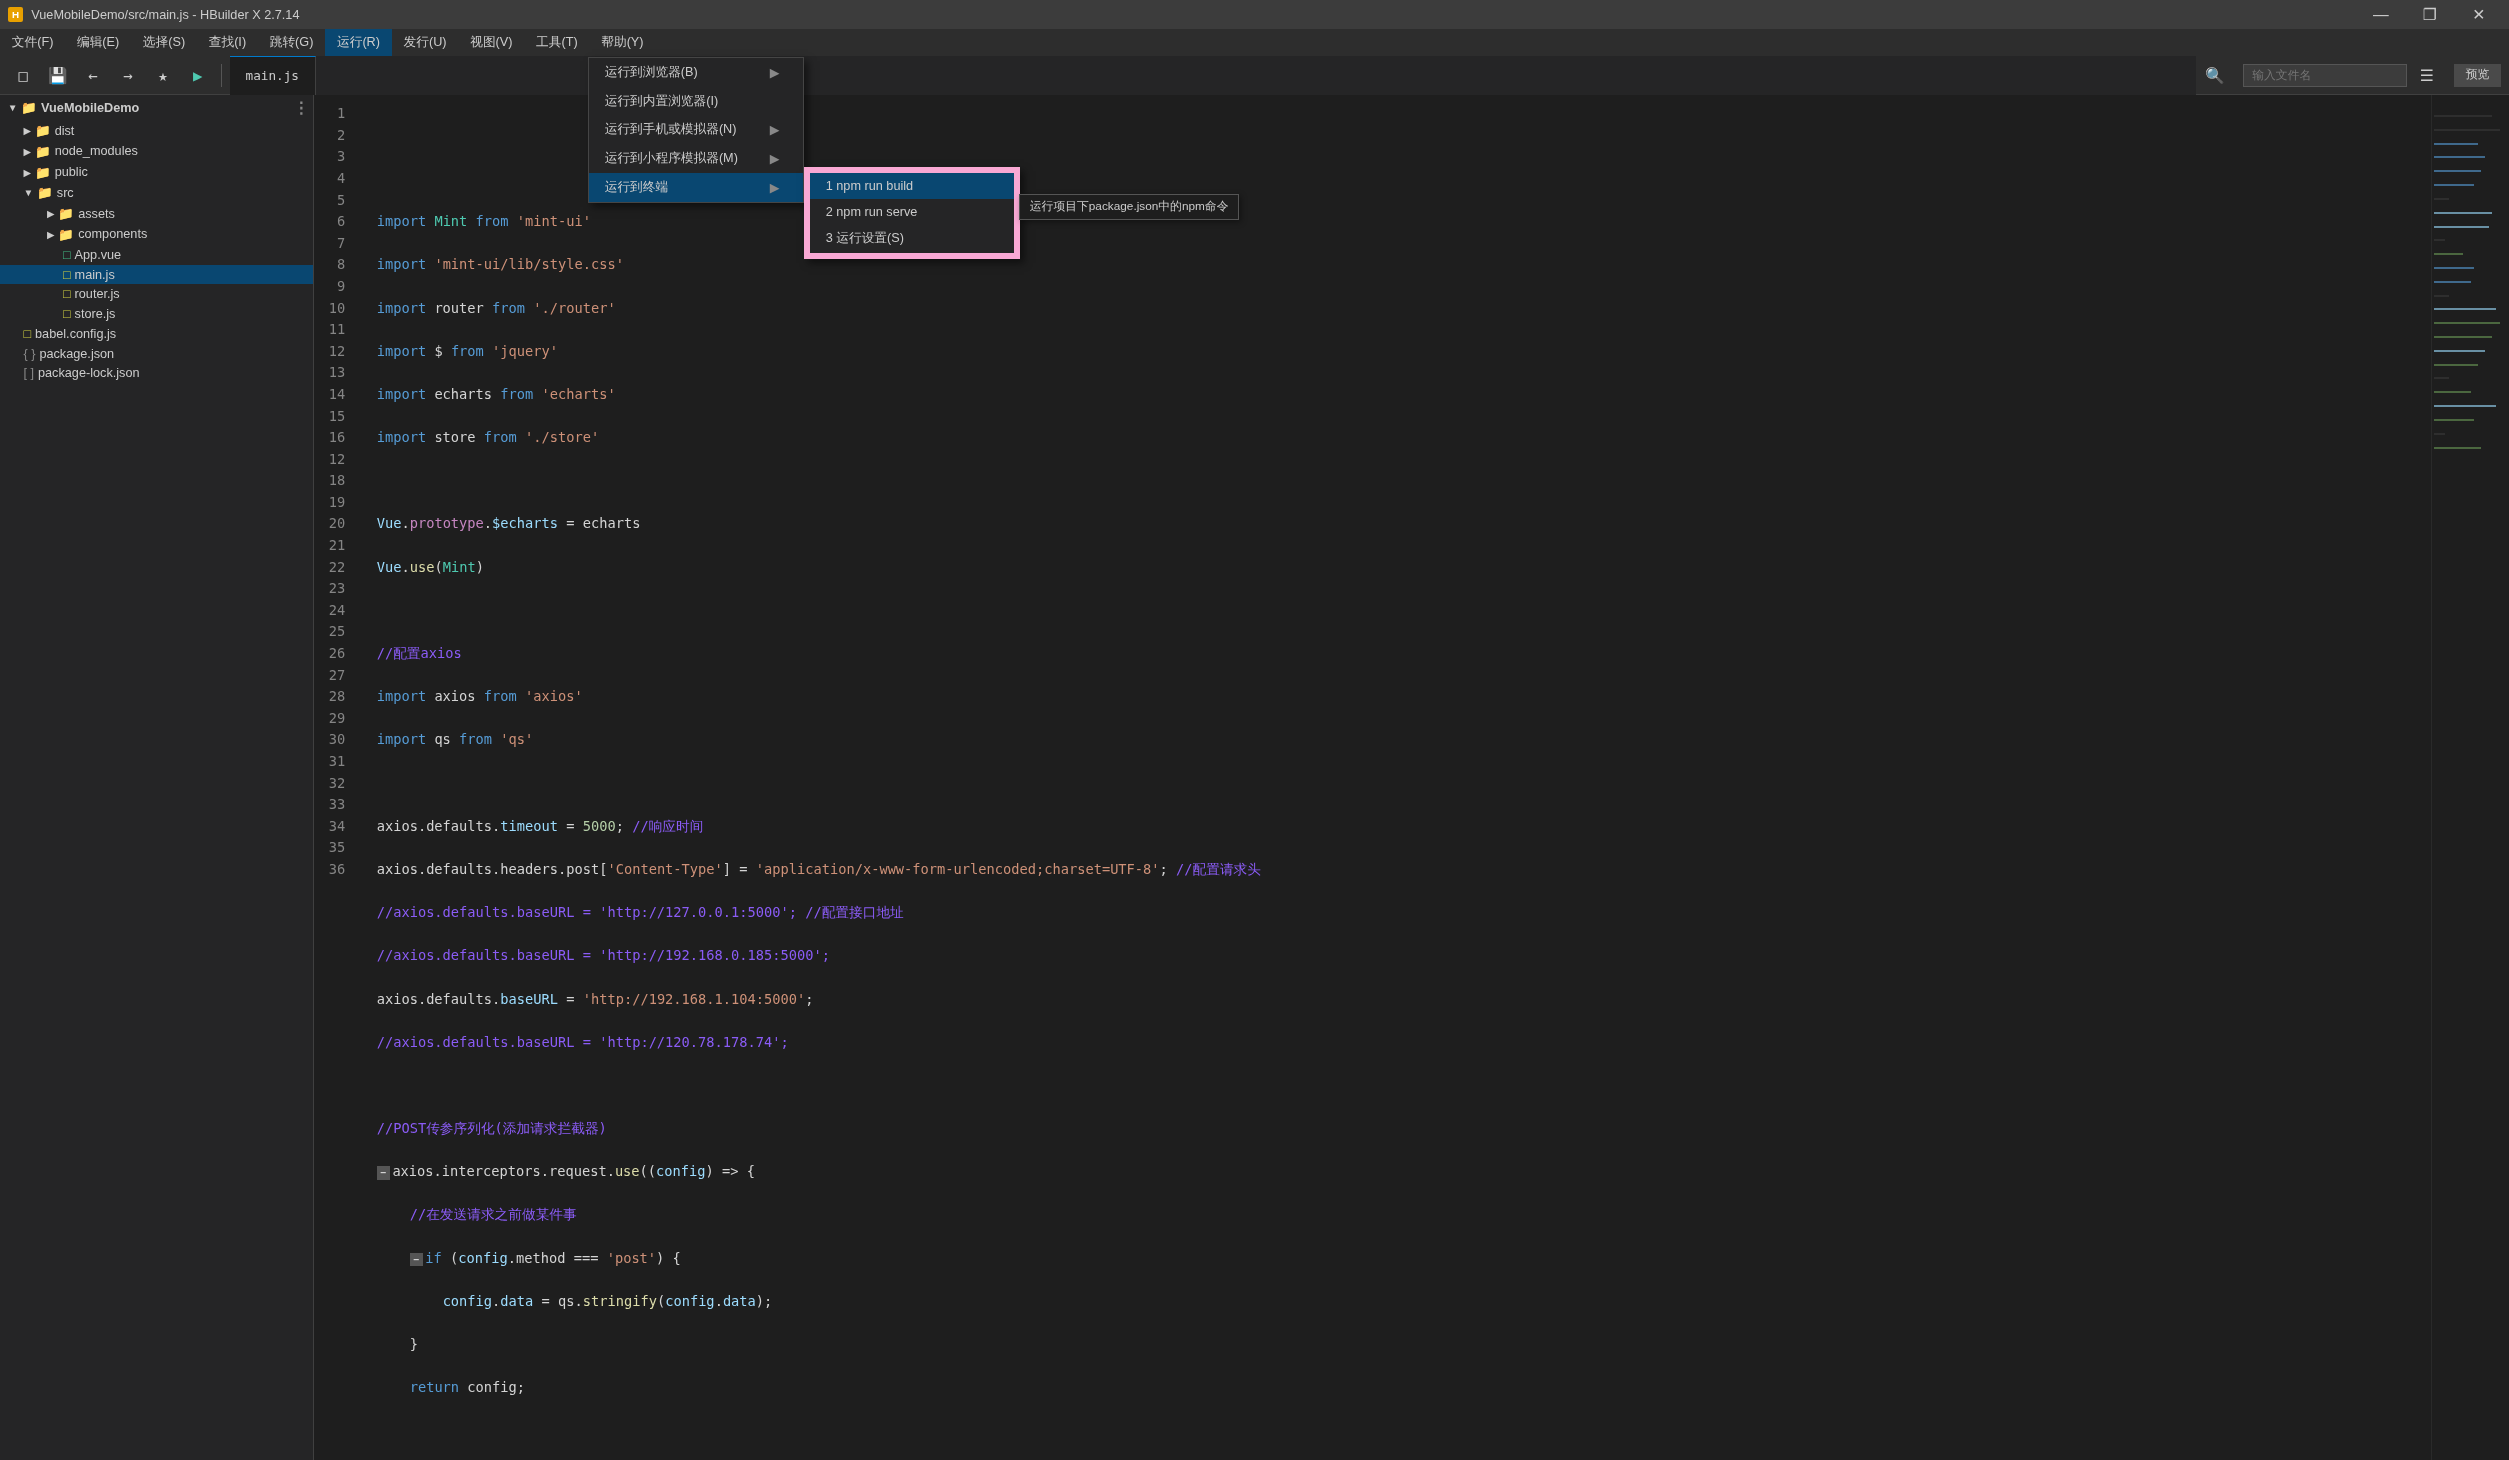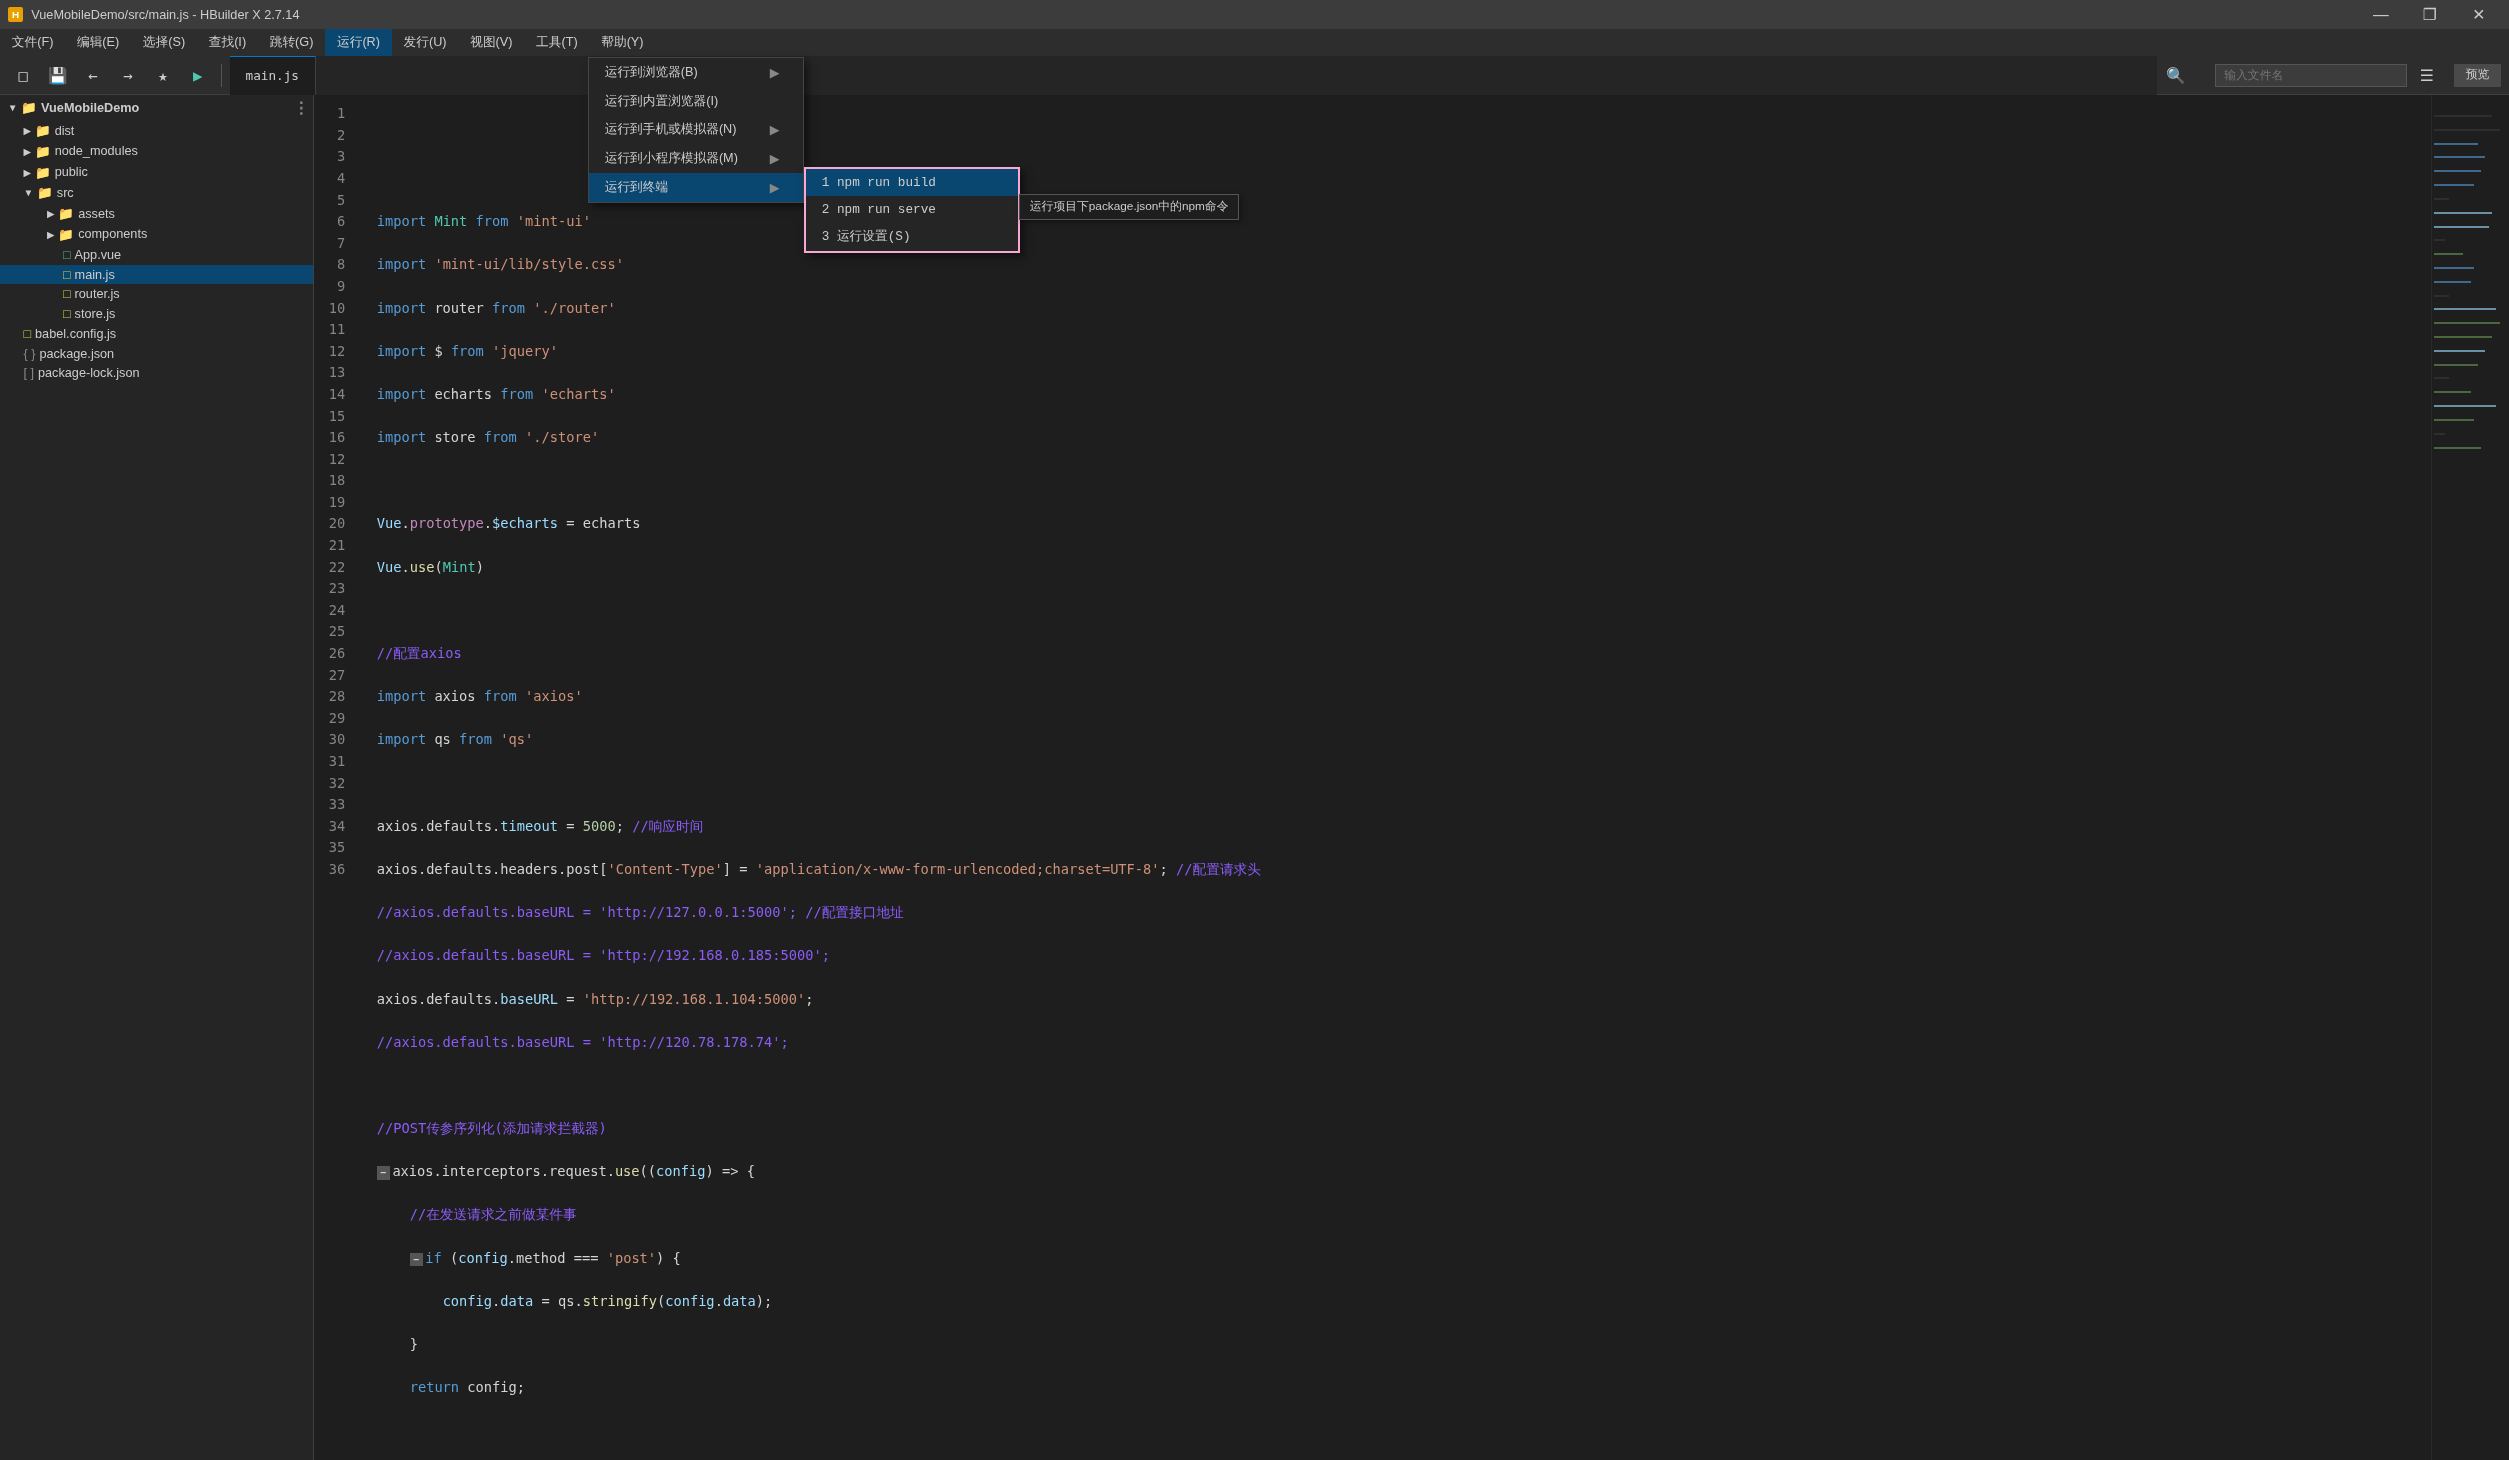--- a/index.html
+++ b/index.html
@@ -128,23 +128,23 @@
       cursor: pointer;
       white-space: nowrap;
     }
     .tab-item.active { background: #1e1e1e; border-top: 1px solid #007acc; }
     .search-bar {
       display: flex;
       align-items: center;
       background: #3c3c3c;
       border: 1px solid #555;
       height: 23.5px;
-      width: 192px;
+      width: 164px;
       padding: 0 7.8px;
-      margin-left: 20px;
+      margin-left: 9px;
     }
     .search-bar input {
       background: none;
       border: none;
       outline: none;
       color: #cccccc;
       font-size: 11.8px;
       width: 100%;
     }
     .preview-btn {
@@ -288,25 +288,25 @@
       justify-content: space-between;
       white-space: nowrap;
     }
     .dropdown-menu .menu-entry.highlighted { background: #094771; }
     .dropdown-menu .menu-entry .arrow { color: #888; }
 
     
     .submenu-run-terminal {
       position: absolute;
       background: #252526;
-      border: 2px solid #f9a8d4;
+      border: 6px solid #f9a8d4;
       box-shadow: 3.9px 3.9px 7.8px rgba(0,0,0,0.5);
       min-width: 216px;
       font-size: 12.7px;
-      font-family: Liberation Mono, monospace;
+      font-family: Liberation Sans, sans-serif;
       z-index: 1002;
     }
     .submenu-run-terminal .menu-entry {
       padding: 5.9px 15.7px;
       color: #cccccc;
       cursor: pointer;
       display: flex;
       align-items: center;
       white-space: nowrap;
     }

